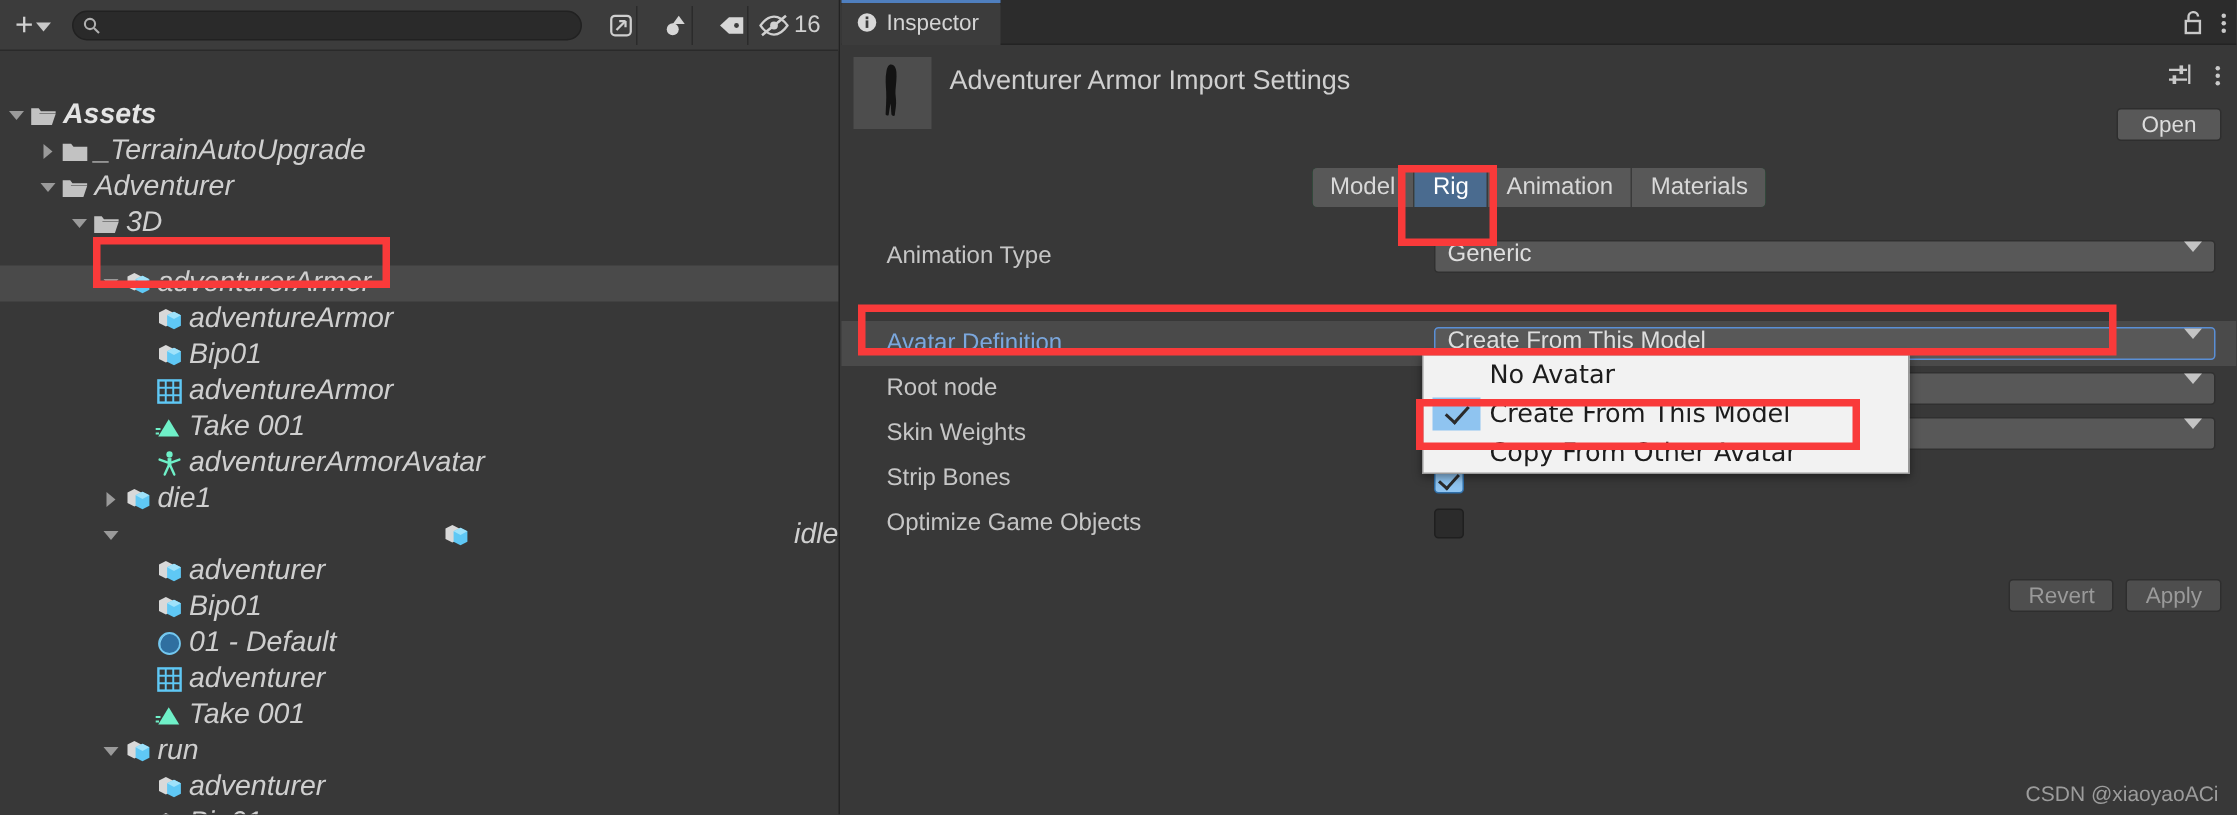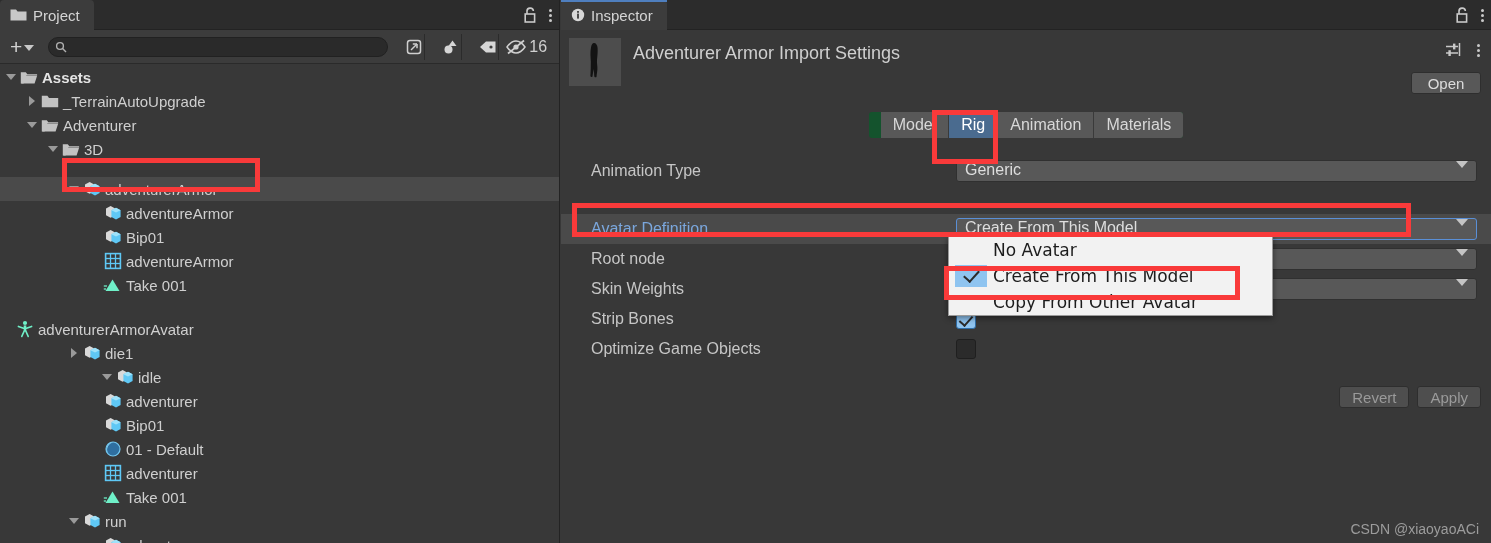--- a/index.html
+++ b/index.html
@@ -68,21 +68,21 @@
     color: #c8c8c8; font-size: 12px; font-family: "Liberation Sans", sans-serif;
   }
   .tb-sep { width: 1px; height: 26px; background: #2b2b2b; margin: 0 0px; }
   .tb-btn { width: 36px; height: 28px; display: flex; align-items: center; justify-content: flex-end; }
   .tb-count { color: #d0d0d0; font-size: 16px; margin-left: 2px; }
 
   
   #tree { position: absolute; top: 65px; left: 0; right: 0; bottom: 0; overflow: hidden; }
   .row {
     position: relative; height: 24px; display: flex; align-items: center;
-    font-size: 15px; color: #cfcfcf; white-space: nowrap;
+    font-size: 19px; color: #cfcfcf; white-space: nowrap; font-style: italic;
   }
   .row.selected { background: #4a4a4a; }
   .tri {
     width: 14px; height: 24px; display: flex; align-items: center; justify-content: center;
     flex: 0 0 14px;
   }
   .tri.closed::before {
     content: ""; border-left: 6px solid #9a9a9a;
     border-top: 5px solid transparent; border-bottom: 5px solid transparent;
   }
@@ -115,21 +115,21 @@
     position: absolute; right: 10px; top: 42px; width: 70px; height: 22px;
     background: #585858; border: 1px solid #2e2e2e; border-radius: 3px;
     color: #dcdcdc; font-size: 15px; display: flex; align-items: center; justify-content: center;
   }
 
   
   .pill-bar {
     position: absolute; left: 0; right: 0; top: 110px; height: 30px;
     display: flex; justify-content: center; align-items: center;
   }
-  .pill-group { display: flex; background: #14532d; border-radius: 3px; overflow: hidden; padding-left: 12px; }
+  .pill-group { display: flex; background: #14532d; border-radius: 3px; overflow: hidden; }
   .pill {
     height: 26px; padding: 0 12px; display: flex; align-items: center;
     font-size: 16px; color: #d8d8d8; background: #585858;
     border-right: 1px solid #3a3a3a;
   }
   .pill:last-child { border-right: 0; }
   .pill.active { background: #4a6b8f; color: #fff; }
 
   
   .props { position: absolute; left: 0; right: 0; top: 156px; }
@@ -200,43 +200,20 @@
   
   .annot { position: absolute; border: 5px solid #f93a3a; pointer-events: none; z-index: 60; }
 </style>
 </head>
 <body>
 
 <div id="root">
 
   <div id="project-panel">
 
-    <div class="tabstrip">
-      <div class="tab">
-        <span class="icon">
-          <svg width="17" height="14" viewBox="0 0 17 14">
-              <path d="M0.5 1.5h5.5l1.6 2h8.9v9H0.5z" fill="#c8c8c8"></path>
-            </svg>
-        </span>
-        <span>Project</span>
-      </div>
-      <div class="tab-icons">
-        <span class="icon">
-          <svg width="14" height="17" viewBox="0 0 14 17">
-            <path d="M4 7V4.6A3 3 0 0 1 10.4 4" fill="none" stroke="#c9c9c9" stroke-width="1.6"></path>
-            <rect x="2.2" y="7" width="9.4" height="8" fill="none" stroke="#c9c9c9" stroke-width="1.6"></rect>
-          </svg>
-        </span>
-        <span class="kebab">
-            <i></i>
-            <i></i>
-            <i></i>
-          </span>
-      </div>
-    </div>
 
     <div class="proj-toolbar">
       <div class="plus-btn">
         <span>+</span>
         <span class="caret-sm"></span>
       </div>
 
       <div class="search-wrap">
         <span class="icon" style="margin-right:4px">
           <svg width="12" height="12" viewBox="0 0 12 12">
@@ -371,21 +348,21 @@
           <span class="tri none"></span>
           <span class="ricon">
             <svg width="20" height="16" viewBox="0 0 20 16">
         <path d="M9.5 2.5L16.5 14H2.5z" fill="#6ff0c8"></path>
         <line x1="0.8" y1="9" x2="4" y2="9" stroke="#6ff0c8" stroke-width="1.3"></line>
         <line x1="0.8" y1="12" x2="3" y2="12" stroke="#6ff0c8" stroke-width="1.3"></line>
             </svg>
           </span>
           <span class="rlabel">Take 001</span>
         </div>
-        <div class="row" style=" margin-top: 20px;">
+        <div class="row" style="padding-left: 88px;">
           <span class="tri none"></span>
           <span class="ricon">
             <svg width="18" height="18" viewBox="0 0 18 18">
         <circle cx="9" cy="3" r="2.1" fill="#6ff0c8"></circle>
         <rect x="7.7" y="5.4" width="2.6" height="6" fill="#6ff0c8"></rect>
         <path d="M2.4 6.4l5.1 1.8M15.6 6.4l-5.1 1.8M8.2 11l-2.4 5.4M9.8 11l2.4 5.4" stroke="#6ff0c8" stroke-width="1.6" fill="none" stroke-linecap="round"></path>
             </svg>
           </span>
           <span class="rlabel">adventurerArmorAvatar</span>
         </div>
@@ -393,21 +370,21 @@
           <span class="tri closed"></span>
           <span class="ricon">
             <svg width="19" height="18" viewBox="0 0 19 18">
         <path d="M2 4.4L6.6 2l4.6 2.4v6.9L6.6 13.7 2 11.3z" fill="#d9d9d9"></path>
         <path d="M7.4 6.2L12 3.8l4.6 2.4v6.9L12 15.5l-4.6-2.4z" fill="#5fc8f5"></path>
         <path d="M7.4 6.2L12 3.8l4.6 2.4L12 8.6z" fill="#9fe2fa"></path>
             </svg>
           </span>
           <span class="rlabel">die1</span>
         </div>
-        <div class="row" style="padding-left: 100px;">
+        <div class="row" style="padding-left: 67px; justify-content: space-between;">
           <span class="tri open"></span>
           <span class="ricon">
             <svg width="19" height="18" viewBox="0 0 19 18">
         <path d="M2 4.4L6.6 2l4.6 2.4v6.9L6.6 13.7 2 11.3z" fill="#d9d9d9"></path>
         <path d="M7.4 6.2L12 3.8l4.6 2.4v6.9L12 15.5l-4.6-2.4z" fill="#5fc8f5"></path>
         <path d="M7.4 6.2L12 3.8l4.6 2.4L12 8.6z" fill="#9fe2fa"></path>
             </svg>
           </span>
           <span class="rlabel">idle</span>
         </div>

